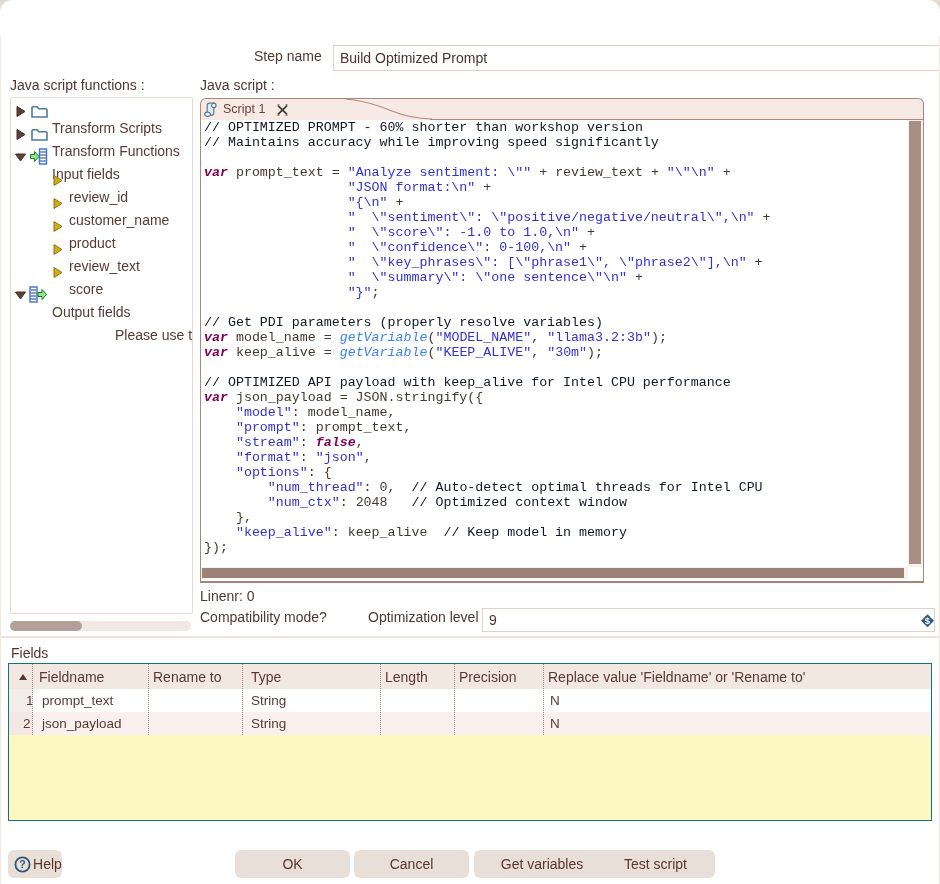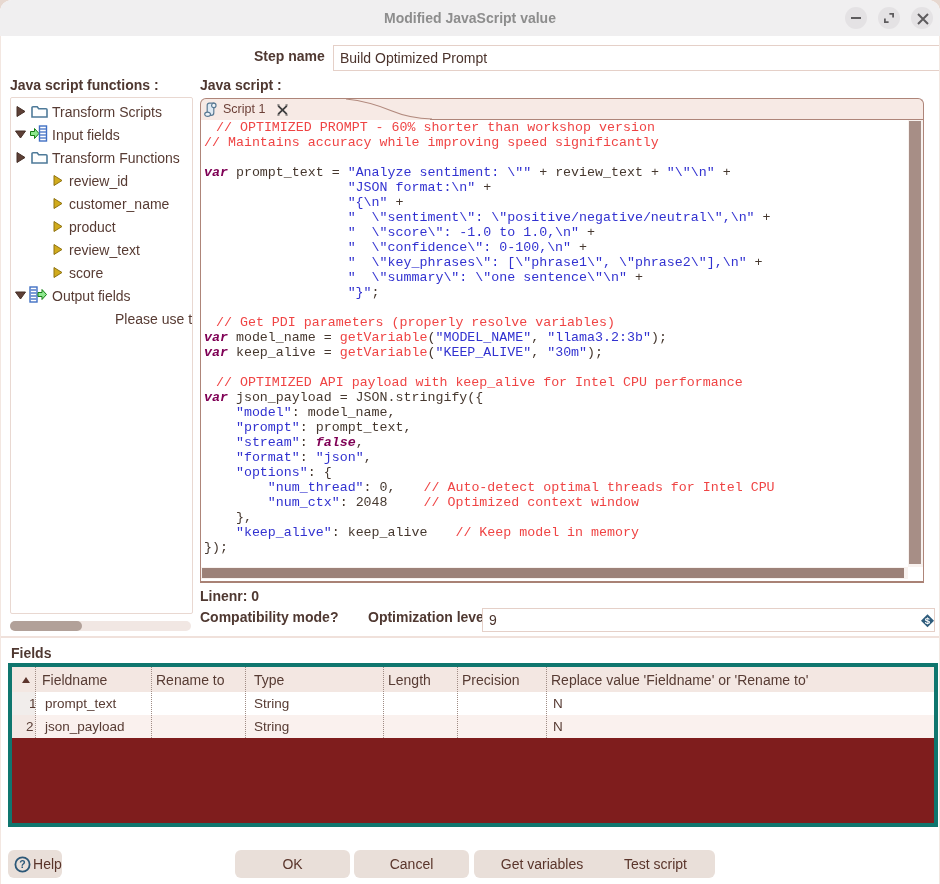--- a/index.html
+++ b/index.html
@@ -1,120 +1,109 @@
 <!DOCTYPE html>
 <html><head>
 <meta charset="utf-8">
 <style>
   html,body{margin:0;padding:0;}
   body{width:940px;height:884px;background:#e7d8d0;overflow:hidden;
        font-family:"Liberation Sans", sans-serif;}
   #win{position:absolute;left:0;top:0;width:940px;height:884px;background:#ffffff;
        border-radius:12px 12px 0 0;overflow:hidden;}
   .abs{position:absolute;}
-  .lbl{position:absolute;font-size:14px;color:#4f3831;white-space:nowrap;font-weight:bold;}
+  .lbl{position:absolute;font-size:14px;color:#4f3831;white-space:nowrap;}
   
   #titlebar{position:absolute;left:0;top:0;width:940px;height:36px;background:#f0eff0;}
   #title{position:absolute;left:0;top:0;width:100%;height:36px;line-height:36px;
          text-align:center;font-size:14px;font-weight:bold;color:#8d8d8d;}
   .wbtn{position:absolute;top:7px;width:22px;height:22px;border-radius:50%;background:#e4e2e4;}
   
   .tin{position:absolute;background:#fff;border:1px solid #e5d0c8;border-radius:0;
        font-size:14px;color:#4b332c;line-height:24px;padding:0 8px 0 6px;white-space:nowrap;}
   
   #tree{position:absolute;left:10px;top:97px;width:181px;height:515px;background:#fff;
         border:1px solid #e9d8d1;border-radius:2px;overflow:hidden;}
   .trow{position:relative;height:23px;white-space:nowrap;font-size:14px;color:#573b33;}
-  .trow .txt{position:absolute;top:4px;}
+  .trow .txt{position:absolute;top:20px;}
   .ticon{position:absolute;top:3px;}
   
   #panel{position:absolute;left:200px;top:98px;width:724px;height:485px;}
   #tabbar{position:absolute;left:0;top:0;width:722px;height:22px;background:#f7eae5;
           border:1px solid #ae8579;border-bottom:none;border-radius:6px 6px 0 0;}
   #tabline{position:absolute;left:230px;top:21px;width:493px;height:1px;background:#ae8579;}
   #tabtxt{position:absolute;left:23px;top:4px;font-size:12.5px;color:#6d4138;}
   #codewrap{position:absolute;left:1px;top:22px;width:707px;height:447px;background:#fff;overflow:hidden;}
   #code{position:absolute;left:3px;top:0px;margin:0;font-family:"Liberation Mono",monospace;
         font-size:13.3px;line-height:15px;color:#46382f;}
-  #code .c{color:#ef4444;margin-left:12px;}
+  #code .c{color:#0f172a;}
   #code .k{color:#7f0055;font-weight:bold;font-style:italic;}
   #code .s{color:#3232d0;}
-  #code .f{color:#ef4444;}
+  #code .f{color:#3b82f6;font-style:italic;}
   #vsb{position:absolute;left:708px;top:22px;width:15px;height:447px;background:#f8f2ef;}
   #vsbthumb{position:absolute;left:1px;top:1px;width:12px;height:443px;background:#a78e86;}
   #hsb{position:absolute;left:1px;top:469px;width:707px;height:12px;background:#f8f2ef;}
   #hsbthumb{position:absolute;left:1px;top:1px;width:702px;height:10px;background:#9c8178;}
   #panelborder{position:absolute;left:0;top:21px;width:722px;height:462px;
                border:1px solid #ae8579;border-top:none;border-bottom:2px solid #a98275;}
   
   #sep{position:absolute;left:0;top:636px;width:940px;height:2px;background:#f0e1db;}
-  #ftable{position:absolute;left:8px;top:663px;width:922px;height:156px;border:4px solid #0f766e;background:#7f1d1d;text-align:right;}
+  #ftable{position:absolute;left:8px;top:663px;width:922px;height:156px;border:1px solid #0f766e;background:#fef9c3;text-align:right;}
   #fhead{position:absolute;left:0;top:0;width:922px;height:25px;background:#f3e7e2;}
   .fh{position:absolute;top:5px;font-size:14px;color:#573b33;white-space:nowrap;}
   .frow{position:absolute;left:0;width:922px;height:23px;}
   .fcell{position:absolute;top:4px;font-size:13.5px;color:#573b33;white-space:nowrap;}
   .colsep{position:absolute;top:0;width:0;height:71px;border-left:1px dotted #a08c85;}
   
   .btn{position:absolute;top:850px;height:28px;background:#e9dfd9;border-radius:6px;
        font-size:14px;color:#5a352b;text-align:center;line-height:28px;}
 </style>
 </head>
 <body>
 <div id="win">
-  <div id="titlebar">
-    <div id="title">Modified JavaScript value</div>
-    <div class="wbtn" style="left:845px;"></div>
-    <div class="wbtn" style="left:878px;"></div>
-    <div class="wbtn" style="left:911px;"></div>
-    <svg class="abs" style="left:845px;top:7px;" width="88" height="22" viewBox="0 0 88 22">
-      <line x1="6" y1="11" x2="16" y2="11" stroke="#5e5c5e" stroke-width="2"></line>
-      <path d="M44.4 6.9 H48.1 V10.6 M43.6 15.1 H39.9 V11.4" fill="none" stroke="#5e5c5e" stroke-width="1.8"></path>
-      <path d="M73 7 l10 10 M83 7 l-10 10" stroke="#5e5c5e" stroke-width="2"></path>
-    </svg>
-  </div>
 
   <div class="lbl" style="left:254px;top:48px;">Step name</div>
   <div class="tin" style="left:333px;top:45px;width:600px;height:24px;">Build Optimized Prompt</div>
 
   <div class="lbl" style="left:10px;top:77px;">Java script functions :</div>
   <div class="lbl" style="left:200px;top:77px;">Java script :</div>
 
   <div id="tree">
       <div style="padding-top:2px;">
     <div class="trow">
       <svg class="ticon" style="left:5px;top:6px;" width="10" height="11" viewBox="0 0 10 11">
             <polygon points="1,0.5 9,5.5 1,10.5" fill="#5d4037" stroke="#452f27" stroke-width="1"></polygon>
           </svg>
       <svg class="ticon" style="left:20px;top:5px;" width="17" height="13" viewBox="0 0 17 13">
             <path d="M1 12 V2.8 a1 1 0 0 1 1-1 h4.2 l1.5 2 H15 a1 1 0 0 1 1 1 V12 z" fill="#fdfefe" stroke="#4e7a99" stroke-width="1.6"></path>
           </svg>
       <span class="txt" style="left:41px;">Transform Scripts</span>
+    </div>
+    <div class="trow">
+      <svg class="ticon" style="left:5px;top:6px;" width="10" height="11" viewBox="0 0 10 11">
+            <polygon points="1,0.5 9,5.5 1,10.5" fill="#5d4037" stroke="#452f27" stroke-width="1"></polygon>
+          </svg>
+      <svg class="ticon" style="left:20px;top:5px;" width="17" height="13" viewBox="0 0 17 13">
+            <path d="M1 12 V2.8 a1 1 0 0 1 1-1 h4.2 l1.5 2 H15 a1 1 0 0 1 1 1 V12 z" fill="#fdfefe" stroke="#4e7a99" stroke-width="1.6"></path>
+          </svg>
+      <span class="txt" style="left:41px;">Transform Functions</span>
     </div>
     <div class="trow">
       <svg class="ticon" style="left:4px;top:7px;" width="11" height="9" viewBox="0 0 11 9">
             <polygon points="0.5,1 10.5,1 5.5,8" fill="#5d4037" stroke="#452f27" stroke-width="1"></polygon>
           </svg>
       <svg class="ticon" style="left:19px;top:2px;" width="18" height="17" viewBox="0 0 18 17">
         <polygon points="0.5,6.5 4.5,6.5 4.5,3.5 9,8.5 4.5,13.5 4.5,10.5 0.5,10.5" fill="#8ee88e" stroke="#157f15" stroke-width="1"></polygon>
         <rect x="9.5" y="1" width="7" height="15" fill="#fff" stroke="#4170c4" stroke-width="1.4"></rect>
         <line x1="10" y1="4" x2="16" y2="4" stroke="#5b83cc" stroke-width="1.6"></line>
         <line x1="10" y1="7" x2="16" y2="7" stroke="#5b83cc" stroke-width="1.6"></line>
         <line x1="10" y1="10" x2="16" y2="10" stroke="#5b83cc" stroke-width="1.6"></line>
         <line x1="10" y1="13" x2="16" y2="13" stroke="#5b83cc" stroke-width="1.6"></line>
       </svg>
       <span class="txt" style="left:41px;">Input fields</span>
-    </div>
-    <div class="trow">
-      <svg class="ticon" style="left:5px;top:6px;" width="10" height="11" viewBox="0 0 10 11">
-            <polygon points="1,0.5 9,5.5 1,10.5" fill="#5d4037" stroke="#452f27" stroke-width="1"></polygon>
-          </svg>
-      <svg class="ticon" style="left:20px;top:5px;" width="17" height="13" viewBox="0 0 17 13">
-            <path d="M1 12 V2.8 a1 1 0 0 1 1-1 h4.2 l1.5 2 H15 a1 1 0 0 1 1 1 V12 z" fill="#fdfefe" stroke="#4e7a99" stroke-width="1.6"></path>
-          </svg>
-      <span class="txt" style="left:41px;">Transform Functions</span>
     </div>
     <div class="trow">
       <svg class="ticon" style="left:42px;top:6px;" width="10" height="11" viewBox="0 0 10 11">
             <polygon points="1,0.5 9,5.5 1,10.5" fill="#d1ab1c" stroke="#8f7311" stroke-width="1"></polygon>
           </svg>
       <span class="txt" style="left:58px;">review_id</span>
     </div>
     <div class="trow">
       <svg class="ticon" style="left:42px;top:6px;" width="10" height="11" viewBox="0 0 10 11">
             <polygon points="1,0.5 9,5.5 1,10.5" fill="#d1ab1c" stroke="#8f7311" stroke-width="1"></polygon>

